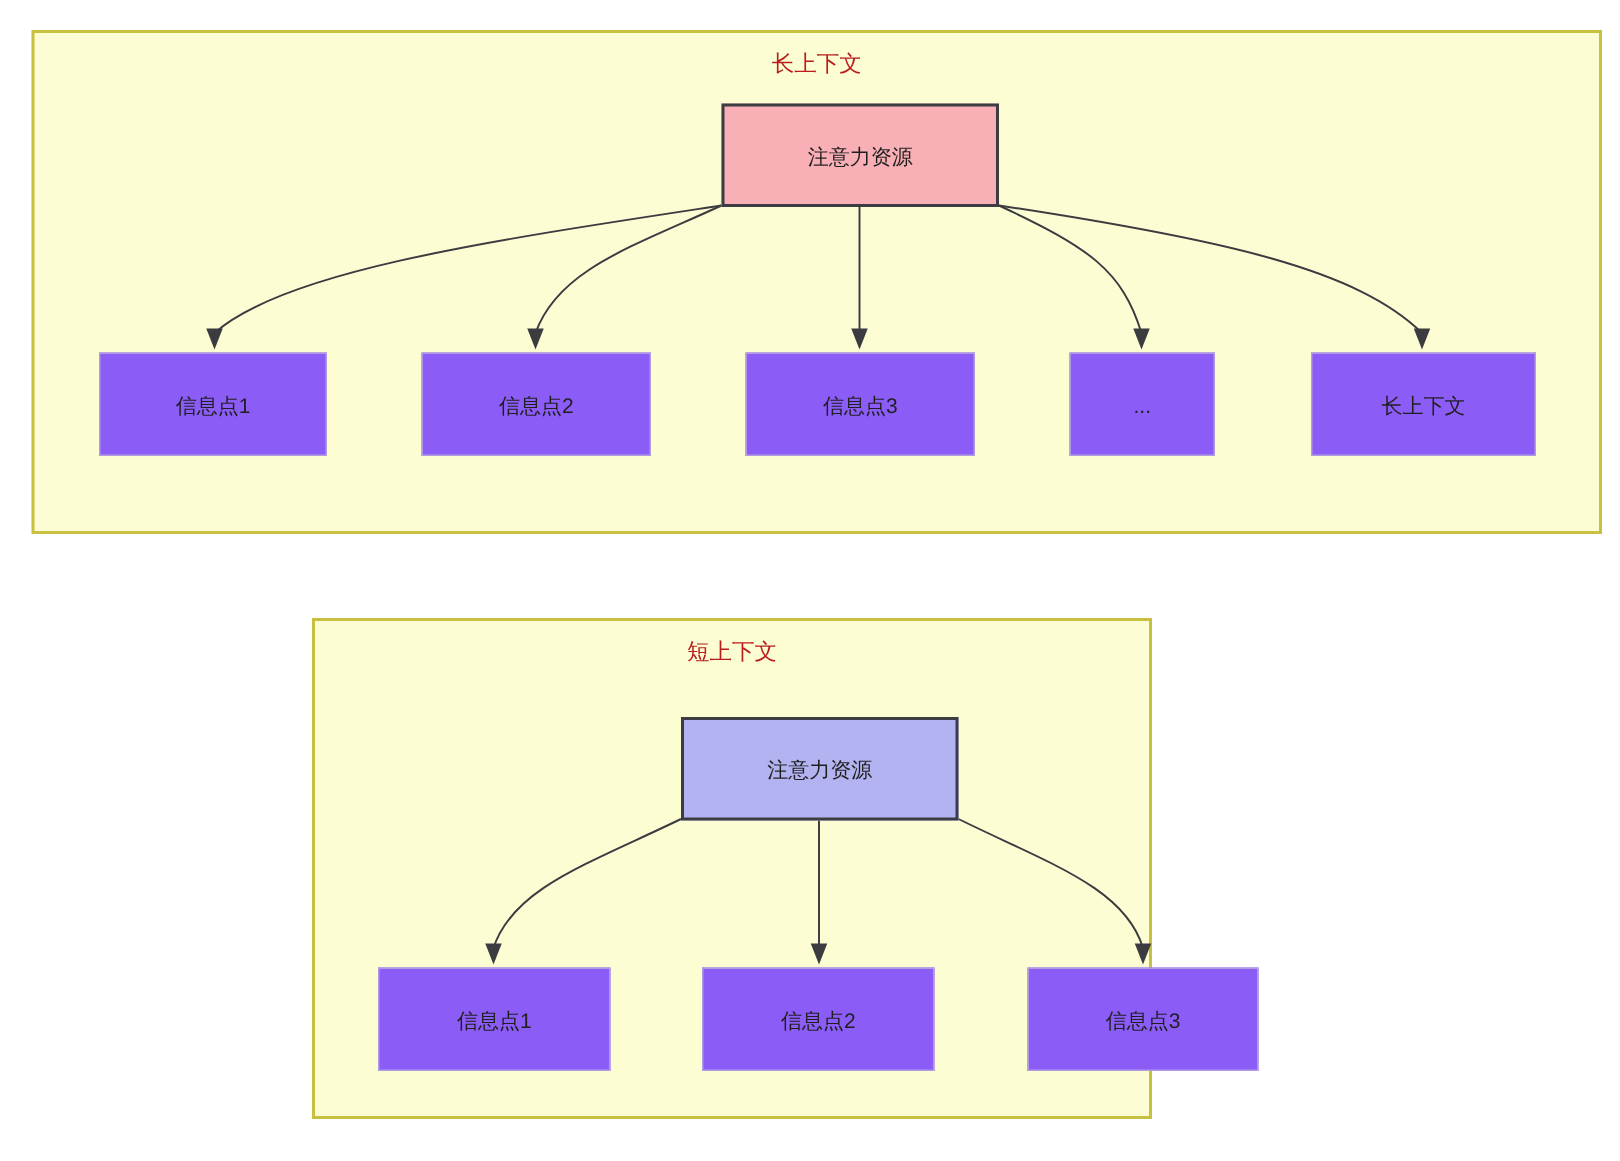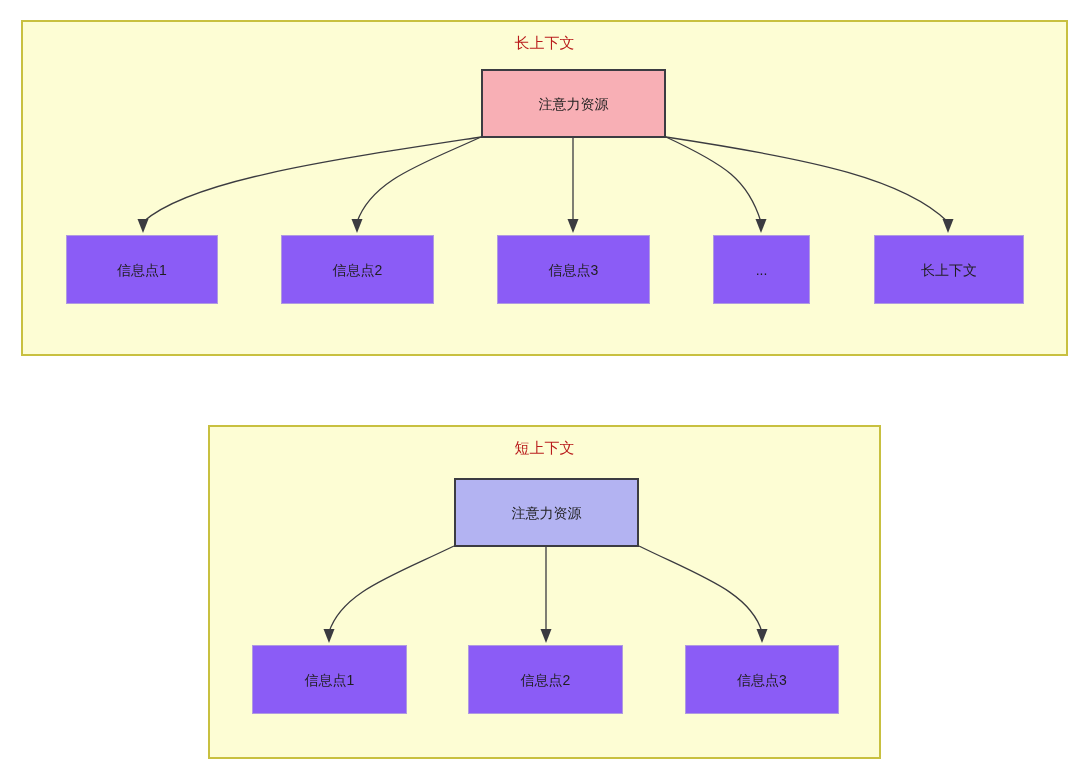--- a/index.html
+++ b/index.html
@@ -31,22 +31,22 @@
     box-sizing: border-box;
   }
   #panel-long {
     left: 21px;
     top: 20px;
     width: 1047px;
     height: 336px;
   }
   #panel-short {
     left: 208px;
-    top: 425px;
-    width: 673px;
+    top: 412px;
+    width: 560px;
     height: 334px;
   }
 
   .panel-title {
     position: absolute;
     width: 100%;
     text-align: center;
     font-size: 15px;
     color: #b91c1c;
     line-height: 1;

